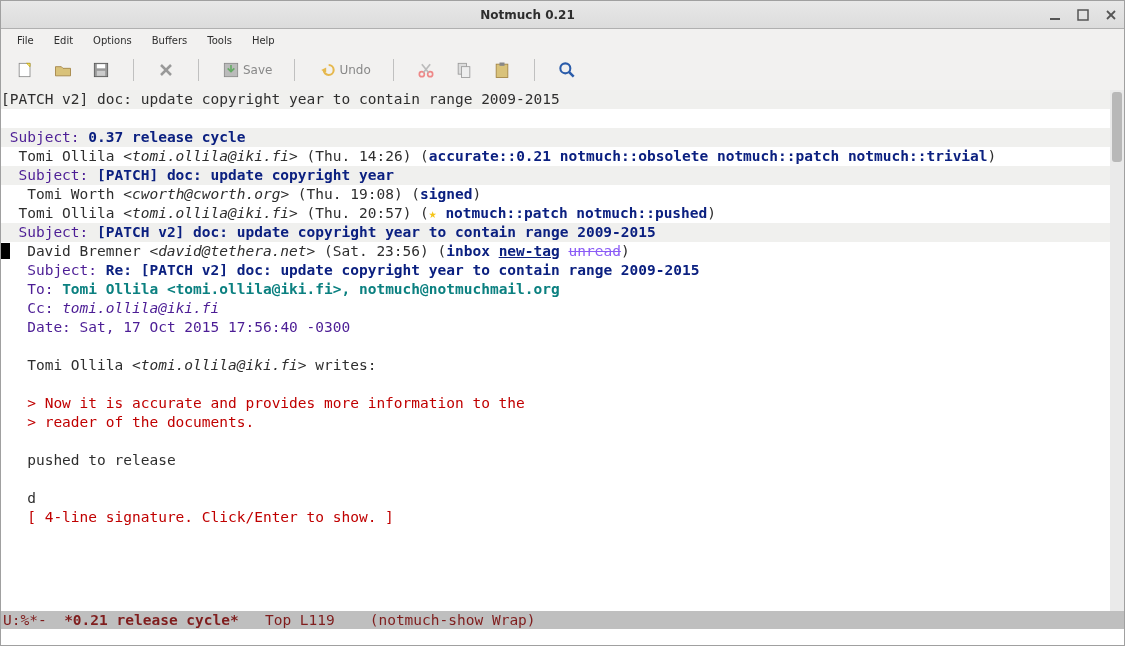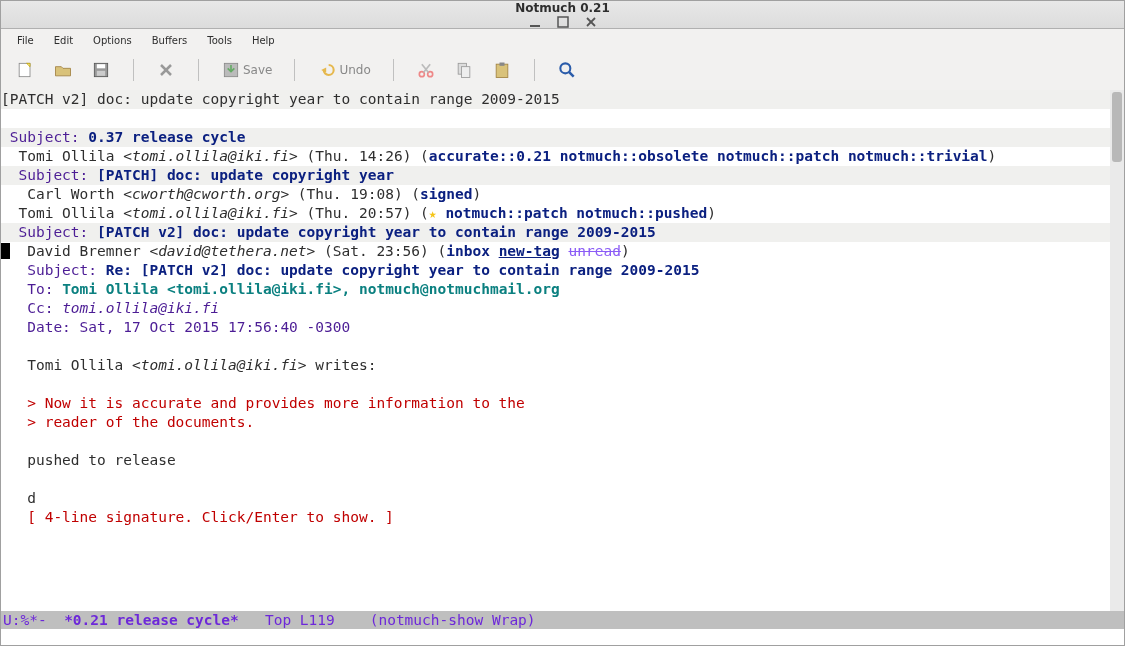--- a/index.html
+++ b/index.html
@@ -19,21 +19,20 @@
   flex-direction: column;
   border: 1px solid #a0a0a0;
 }
 .titlebar {
   background: linear-gradient(to bottom, #e8e8e8, #dcdcdc);
   height: 28px;
   display: flex;
   align-items: center;
   padding: 0 6px;
   border-bottom: 1px solid #b0b0b0;
-  flex-direction: column;
 }
 .titlebar-title {
   flex: 1;
   text-align: center;
   font-weight: bold;
   font-size: 12px;
   color: #2e2e2e;
 }
 .titlebar-controls { display: flex; gap: 14px; align-items: center; }
 .titlebar-btn {
@@ -113,21 +112,21 @@
 .teal { color: #4c1d95; }
 .teal-b { color: #0b8080; font-weight: bold; }
 .red { color: #c00000; }
 .strike { text-decoration: line-through; }
 .under { text-decoration: underline; }
 .italic { font-style: italic; }
 .statusbar {
   background: #bfbfbf;
   font-family: "DejaVu Sans Mono", "Liberation Mono", monospace;
   font-size: 14.5px;
-  color: #6d28d9;
+  color: #7f1d1d;
   padding: 1px 2px;
   white-space: pre;
 }
 .bottom-gap {
   height: 16px;
   background: #fff;
 }
 .cursor-block {
   display: inline-block;
   width: 0.6em;
@@ -244,21 +243,21 @@
       <svg class="icon-svg" viewBox="0 0 24 24">
           <circle cx="10" cy="10" r="6" fill="none" stroke="#2b5caa" stroke-width="2.5"></circle>
           <line x1="14" y1="14" x2="20" y2="20" stroke="#2b5caa" stroke-width="3"></line>
         </svg>
     </div>
   </div>
 
   <div class="content-wrap">
     <div class="content"><span class="hdr-gray"><span>[PATCH v2] doc: update copyright year to contain range 2009-2015</span></span>
 <span class="hdr-gray"> <span class="teal">Subject:</span> <span class="navy">0.37 release cycle</span></span><span>  <span>Tomi Ollila</span> &lt;<span class="italic">tomi.ollila@iki.fi</span>&gt; (<span>Thu. 14:26</span>) (<span class="navy">accurate::0.21</span> <span class="navy">notmuch::obsolete</span> <span class="navy">notmuch::patch</span> <span class="navy">notmuch::trivial</span>)</span>
-<span class="hdr-gray">  <span class="teal">Subject:</span> <span class="navy">[PATCH] doc: update copyright year</span></span><span>   <span>Carl Worth</span> &lt;<span class="italic">cworth@cworth.org</span>&gt; (<span>Thu. 19:08</span>) (<span class="navy">signed</span>)</span>
+<span class="hdr-gray">  <span class="teal">Subject:</span> <span class="navy">[PATCH] doc: update copyright year</span></span><span>   <span>Tomi Worth</span> &lt;<span class="italic">cworth@cworth.org</span>&gt; (<span>Thu. 19:08</span>) (<span class="navy">signed</span>)</span>
 <span>  <span>Tomi Ollila</span> &lt;<span class="italic">tomi.ollila@iki.fi</span>&gt; (<span>Thu. 20:57</span>) (<span class="star">★</span> <span class="navy">notmuch::patch</span> <span class="navy">notmuch::pushed</span>)</span>
 <span class="hdr-gray">  <span class="teal">Subject:</span> <span class="navy">[PATCH v2] doc: update copyright year to contain range 2009-2015</span></span><span><span class="cursor-block"></span>  <span>David Bremner</span> &lt;<span class="italic">david@tethera.net</span>&gt; (<span>Sat. 23:56</span>) (<span class="navy">inbox</span> <span class="navy under">new-tag</span> <span class="navy-nb strike">unread</span>)</span>
 <span>   <span class="teal">Subject:</span> <span class="navy">Re: [PATCH v2] doc: update copyright year to contain range 2009-2015</span></span>
 <span>   <span class="teal">To:</span> <span class="teal-b">Tomi Ollila &lt;tomi.ollila@iki.fi&gt;, notmuch@notmuchmail.org</span></span>
 <span>   <span class="teal">Cc:</span> <span class="teal italic">tomi.ollila@iki.fi</span></span>
 <span>   <span class="teal">Date:</span> <span class="teal">Sat, 17 Oct 2015 17:56:40 -0300</span></span>
 
 <span>   <span>Tomi Ollila &lt;</span><span class="italic">tomi.ollila@iki.fi</span><span>&gt; writes:</span></span>
 
 <span>   <span class="red">&gt; Now it is accurate and provides more information to the</span></span>

